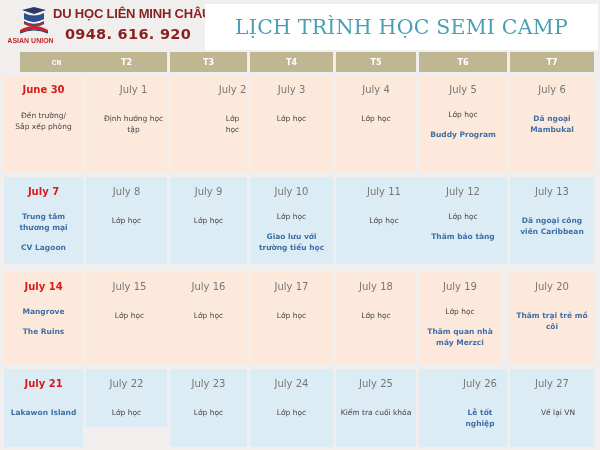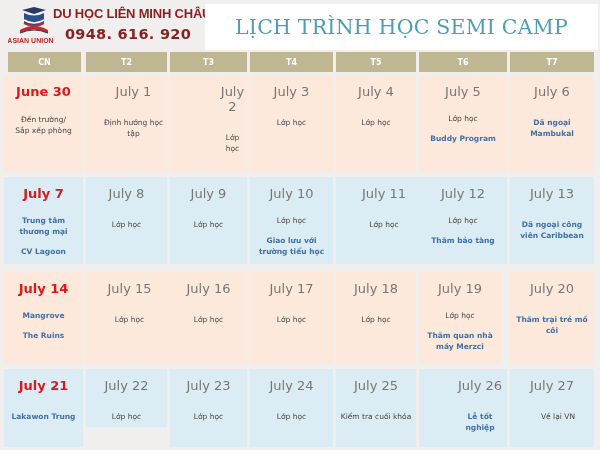--- a/index.html
+++ b/index.html
@@ -13,21 +13,21 @@
   .brand-phone { color: #8a1f1f; font-family: "DejaVu Sans", sans-serif; font-weight: bold; font-size: 14.5px; margin-top: 5px; letter-spacing: 0.3px; white-space: nowrap; }
 
   .title-box { position: absolute; left: 205px; top: 4px; width: 393px; height: 46px; background: #ffffff; display: flex; align-items: center; justify-content: center; }
   .title { color: #4a9fb7; font-family: "DejaVu Serif", serif; font-size: 20.5px; letter-spacing: 0.2px; white-space: nowrap; }
 
   .grid { position: absolute; left: 4px; top: 52px; width: 592px; }
   .cell { position: absolute; text-align: center; }
   .hcell { background: #bfb791; color: #ffffff; font-size: 8px; font-weight: bold; font-family: "DejaVu Sans", sans-serif; display: flex; align-items: center; justify-content: center; height: 20px; top: 0; }
   .peach { background: #fde9dc; }
   .blue { background: #dcecf5; }
-  .date { display: block; font-size: 13px; color: #777777; margin-top: 9px; font-family: "DejaVu Sans", sans-serif; text-align: center; }
+  .date { display: block; font-size: 10px; color: #777777; margin-top: 9px; font-family: "DejaVu Sans", sans-serif; text-align: center; }
   .date.red { color: #d9191c; font-weight: bold; }
   .txt { display: block; font-size: 7.5px; color: #444444; line-height: 11px; padding: 0 3px; }
   .link { display: block; font-size: 7.5px; color: #3f6fa6; font-weight: bold; line-height: 11px; padding: 0 3px; }
 </style>
 </head>
 <body>
 
 <div class="page">
 
   <div class="brand">
@@ -44,21 +44,21 @@
       <div class="brand-name">DU HỌC LIÊN MINH CHÂU Á</div>
       <div class="brand-phone">0948. 616. 920</div>
     </div>
   </div>
 
   <div class="title-box">
     <div class="title">LỊCH TRÌNH HỌC SEMI CAMP</div>
   </div>
 
   <div class="grid" id="grid">
-      <div class="cell hcell" style="left: 4px; width: 73px;">CN</div>
+      <div class="cell hcell" style="left: 16px; width: 73px; font-family: Liberation Mono, monospace;">CN</div>
       <div class="cell hcell" style="left: 82px; width: 81px;">T2</div>
       <div class="cell hcell" style="left: 166px; width: 77px;">T3</div>
       <div class="cell hcell" style="left: 246px; width: 83px;">T4</div>
       <div class="cell hcell" style="left: 332px; width: 80px;">T5</div>
       <div class="cell hcell" style="left: 415px; width: 88px;">T6</div>
       <div class="cell hcell" style="left: 506px; width: 84px;">T7</div>
       <div class="cell peach" style="left: 0px; width: 79px; top: 23px; height: 97px;">
         <span class="date red">June 30</span>
         <div style="margin-top: 15px;">
           <span class="txt">Đến trường/</span>
@@ -187,21 +187,21 @@
       </div>
       <div class="cell peach" style="left: 506px; width: 84px; top: 220px; height: 92px;">
         <span class="date">July 20</span>
         <div style="margin-top: 18px;">
           <span class="link">Thăm trại trẻ mồ côi</span>
         </div>
       </div>
       <div class="cell blue" style="left: 0px; width: 79px; top: 317px; height: 78px;">
         <span class="date red">July 21</span>
         <div style="margin-top: 18px;">
-          <span class="link">Lakawon Trung</span>
+          <span class="link">Lakawon Island</span>
         </div>
       </div>
       <div class="cell blue" style="left: 82px; width: 81px; top: 317px; height: 58px;">
         <span class="date">July 22</span>
         <div style="margin-top: 18px;">
           <span class="txt">Lớp học</span>
         </div>
       </div>
       <div class="cell blue" style="left: 166px; width: 77px; top: 317px; height: 78px;">
         <span class="date">July 23</span>

